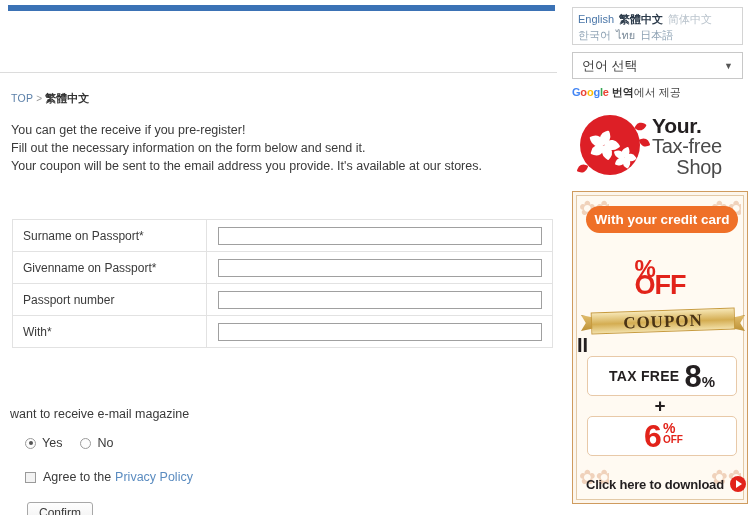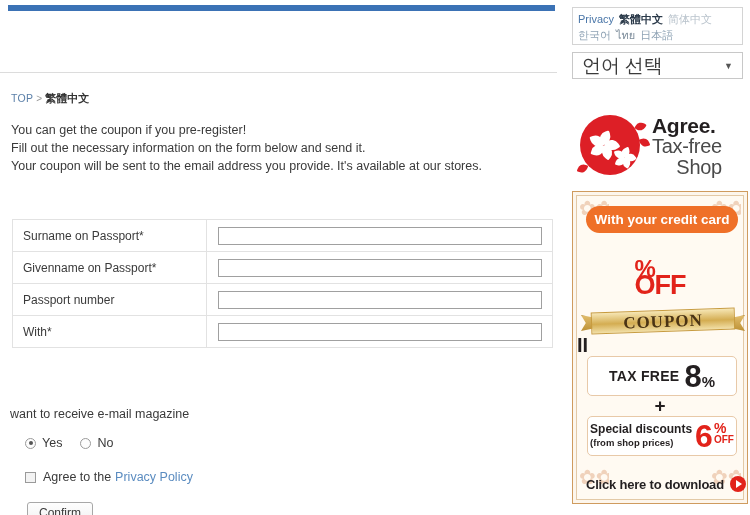--- a/index.html
+++ b/index.html
@@ -211,26 +211,25 @@
   #lang-select {
     position: absolute;
     left: 0; top: 52px;
     width: 171px; height: 27px;
     border: 1px solid #c8c8c8;
     background: #ffffff;
     display: flex;
     align-items: center;
   }
   #lang-select-value {
-    font-size: 19px;
+    font-size: 13px;
     color: #3a3a3a;
     padding-left: 9px;
     flex: 1;
     white-space: nowrap;
-    font-family: Liberation Serif, serif;
   }
   #lang-select-arrow {
     font-size: 9px;
     color: #555;
     padding-right: 9px;
   }
 
   #google-credit {
     position: absolute;
     left: 0; top: 85px;
@@ -553,21 +552,21 @@
   <div id="main-column">
 
     <div id="top-blue-bar"></div>
     <div id="header-panel"></div>
 
     <div id="breadcrumb">
       <span class="crumb-top">TOP</span><span class="crumb-sep">&gt;</span><span class="crumb-current">繁體中文</span>
     </div>
 
     <div id="intro-block">
-      <div>You can get the coupon if you pre-register!</div>
+      <div>You can get the receive if you pre-register!</div>
       <div>Fill out the necessary information on the form below and send it.</div>
       <div>Your coupon will be sent to the email address you provide. It's available at our stores.</div>
     </div>
 
     <table id="form-table">
       <tbody>
           <tr>
         <td class="label-cell">Surname on Passport*</td>
         <td class="input-cell">
           <input class="txt" type="text" placeholder="" style="">
@@ -613,32 +612,37 @@
       <span id="privacy-link">Privacy Policy</span>
     </div>
 
     <button id="confirm-button">Confirm</button>
   </div>
 
   <div id="sidebar">
 
     <div id="lang-links-box">
       <div class="lang-line">
-        <span class="lang-item lang-en">Privacy</span><span class="lang-item lang-strong">繁體中文</span><span class="lang-item lang-grey">简体中文</span>
+        <span class="lang-item lang-en">English</span><span class="lang-item lang-strong">繁體中文</span><span class="lang-item lang-grey">简体中文</span>
       </div>
       <div class="lang-line">
         <span class="lang-item lang-mid">한국어</span><span class="lang-item lang-dark">ไทย</span><span class="lang-item lang-mid">日本語</span>
       </div>
     </div>
 
     <div id="lang-select">
       <span id="lang-select-value">언어 선택</span>
       <span id="lang-select-arrow">▼</span>
     </div>
 
+    <div id="google-credit">
+      <span class="g-logo"><span class="g1">G</span><span class="g2">o</span><span class="g3">o</span><span class="g4">g</span><span class="g5">l</span><span class="g6">e</span></span>
+      <span class="g-text-b">번역</span>
+        <span class="g-text">에서 제공</span>
+    </div>
 
     <div id="taxfree-logo">
       <div id="sakura-mark">
         <div id="sakura-circle"></div>
         <div class="flower" style="left:18px; top:24px; width:26px; height:26px;">
           <span class="fp" style="left:7px; top:0px; transform:rotate(-18deg);"></span>
           <span class="fp" style="left:14px; top:7px; transform:rotate(55deg);"></span>
           <span class="fp" style="left:9px; top:14px; transform:rotate(125deg);"></span>
           <span class="fp" style="left:0px; top:12px; transform:rotate(198deg);"></span>
           <span class="fp" style="left:-1px; top:3px; transform:rotate(252deg);"></span>
@@ -648,21 +652,21 @@
           <span class="fp" style="width:9px;height:9px;left:10px; top:5px; transform:rotate(55deg);"></span>
           <span class="fp" style="width:9px;height:9px;left:6px; top:10px; transform:rotate(125deg);"></span>
           <span class="fp" style="width:9px;height:9px;left:0px; top:9px; transform:rotate(198deg);"></span>
           <span class="fp" style="width:9px;height:9px;left:-1px; top:2px; transform:rotate(252deg);"></span>
         </div>
         <span class="sm-petal" style="left:62px; top:14px; transform:rotate(30deg);"></span>
         <span class="sm-petal" style="left:66px; top:30px; transform:rotate(70deg);"></span>
         <span class="sm-petal" style="left:4px; top:56px; transform:rotate(200deg);"></span>
       </div>
       <div id="taxfree-text">
-        <div id="tf-line1">Agree.</div>
+        <div id="tf-line1">Your.</div>
         <div id="tf-line2">Tax-free</div>
         <div id="tf-line3">Shop</div>
       </div>
     </div>
 
     <div id="coupon-banner">
       <div id="coupon-inner">
         <span class="corner-deco cd-tl">✿✿</span>
         <span class="corner-deco cd-tr">✿✿</span>
         <span class="corner-deco cd-bl">✿✿</span>
@@ -686,24 +690,20 @@
 
         <div class="value-box" id="taxfree-box">
           <span id="tf-label">TAX FREE</span>
           <span id="tf-num">8</span>
           <span id="tf-pct">%</span>
         </div>
 
         <div id="plus-sign">+</div>
 
         <div class="value-box" id="special-box">
-          <span id="sp-text">
-            <span id="sp-line1">Special discounts</span>
-            <span id="sp-line2">(from shop prices)</span>
-          </span>
           <span id="sp-num">6</span>
           <span id="sp-right">
             <span id="sp-pct">%</span>
             <span id="sp-off">OFF</span>
           </span>
         </div>
 
         <div id="download-row">
           <span id="download-text">Click here to download</span>
           <span id="download-arrow"></span>

